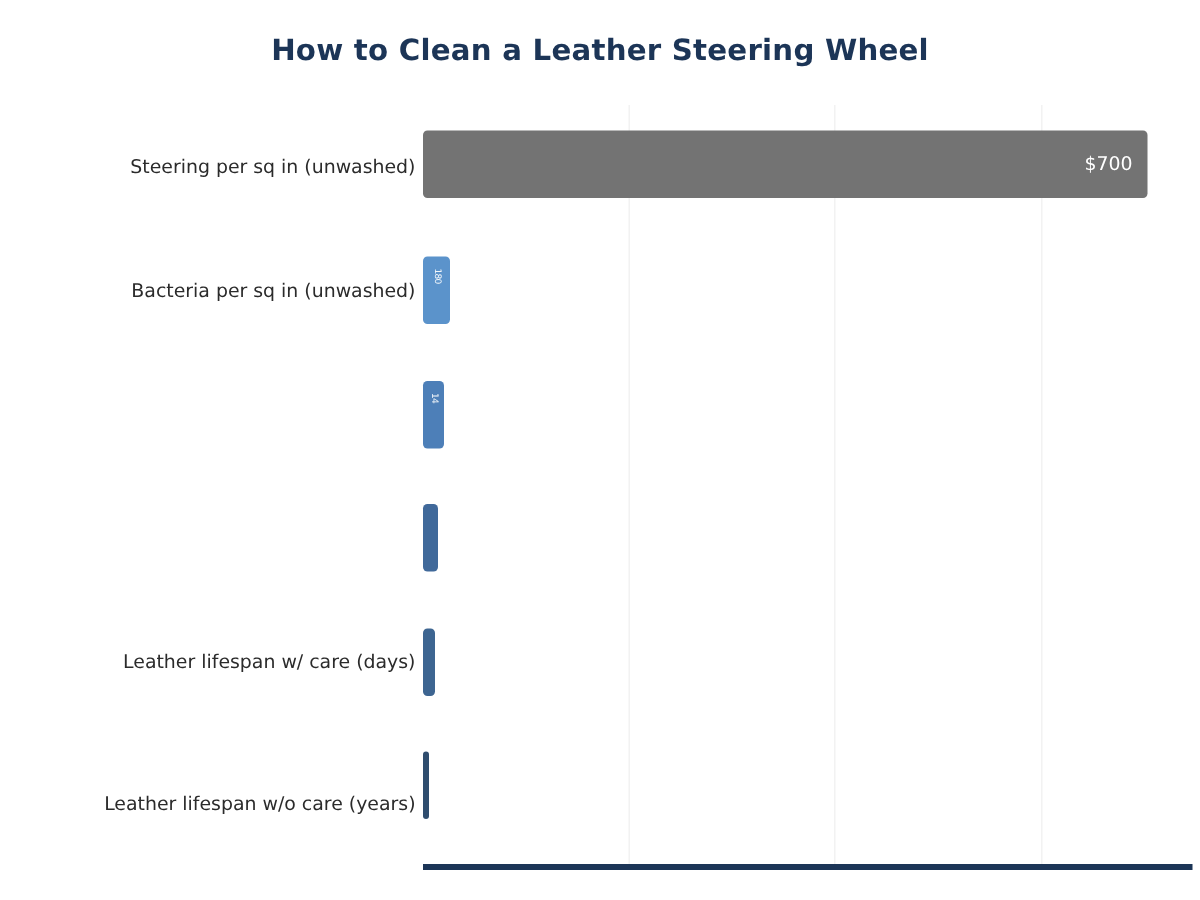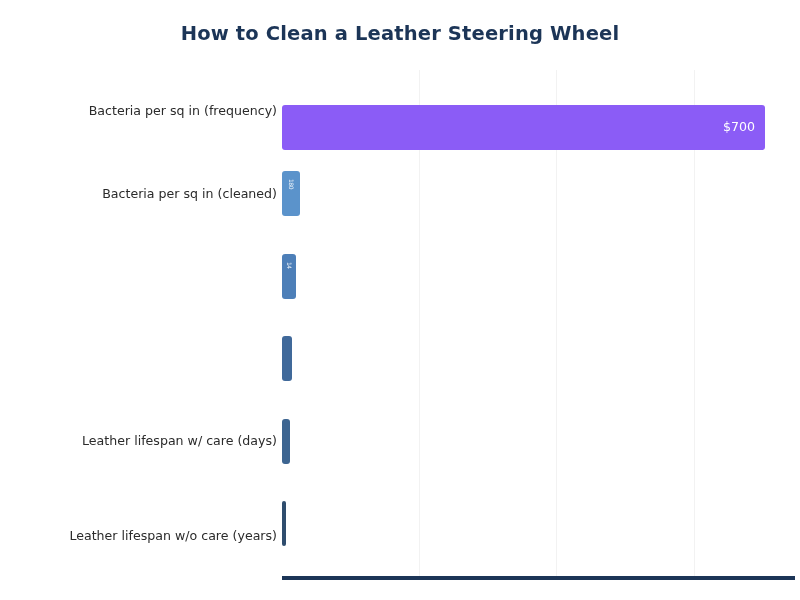--- a/index.html
+++ b/index.html
@@ -117,27 +117,27 @@
   <div class="chart-title">How to Clean a Leather Steering Wheel</div>
 
   <div class="plot-area">
     <div class="gridline" style="left:137px;"></div>
     <div class="gridline" style="left:274px;"></div>
     <div class="gridline" style="left:412px;"></div>
   </div>
 
   <div id="rows-container">
       <div class="row" style="top: 70px;">
-        <div class="cat-label" style="top: 35.25px;">Bacteria per sq in (frequency)</div>
-        <div class="bar" style="top: 35px; width: 483px; height: 45px; background: #8b5cf6;">
+        <div class="cat-label" style="top: 35.25px;">Steering per sq in (unwashed)</div>
+        <div class="bar" style="top: 17px; width: 483px; height: 45px; background: #737373;">
           <div class="bar-value inside-wide" style="top: 15.5px;">$700</div>
         </div>
       </div>
       <div class="row" style="top: 152.5px;">
-        <div class="cat-label" style="top: 35.25px;">Bacteria per sq in (cleaned)</div>
+        <div class="cat-label" style="top: 35.25px;">Bacteria per sq in (unwashed)</div>
         <div class="bar" style="top: 18.75px; width: 18px; height: 45px; background: rgb(91, 147, 203);">
           <div class="bar-value squeezed" style="top: 8px; height: 29px;">180</div>
         </div>
       </div>
       <div class="row" style="top: 235px;">
         <div class="bar" style="top: 18.75px; width: 14px; height: 45px; background: rgb(77, 127, 184);">
           <div class="bar-value squeezed" style="top: 8px; height: 29px;">14</div>
         </div>
       </div>
       <div class="row" style="top: 317.5px;">

